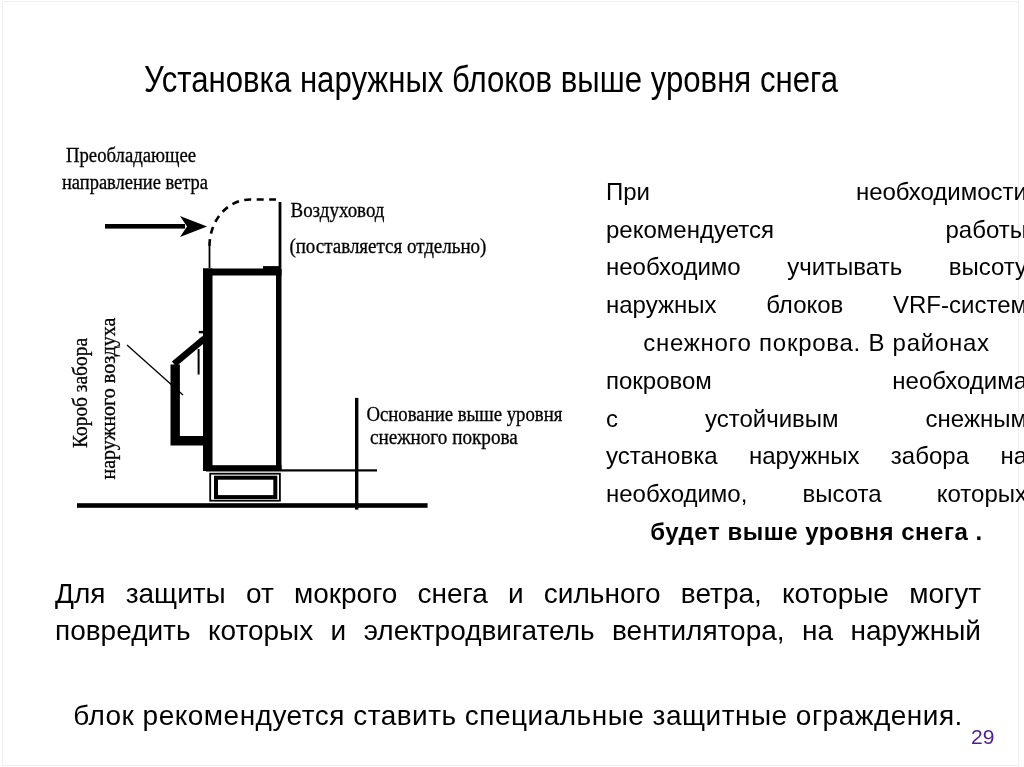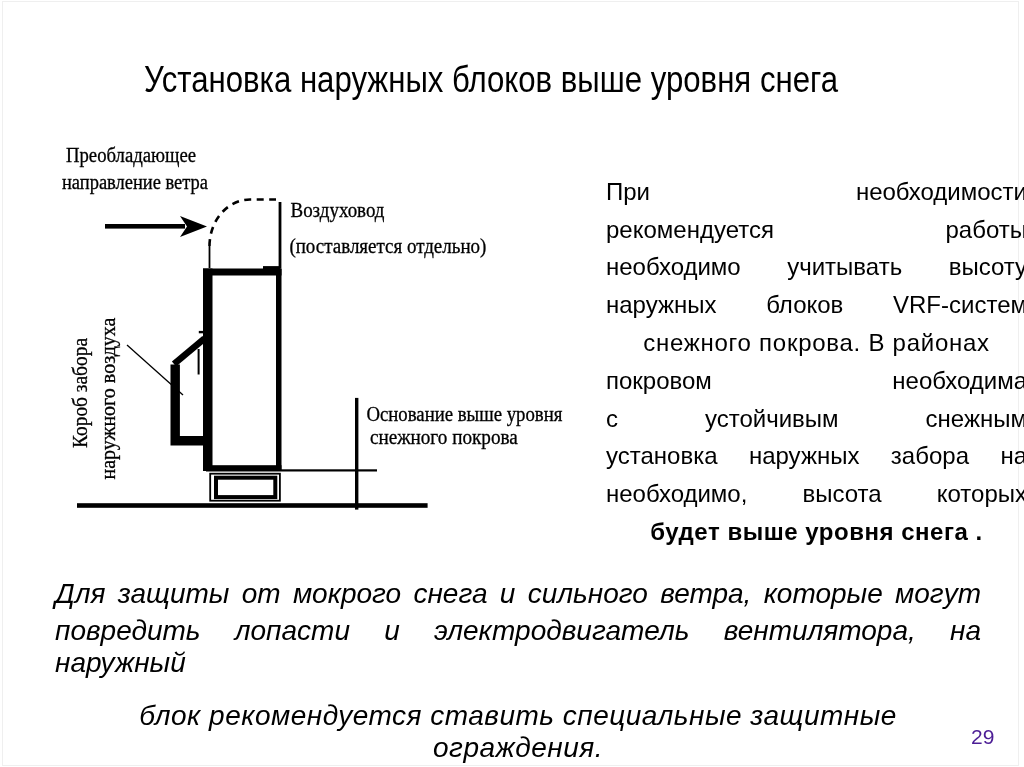--- a/index.html
+++ b/index.html
@@ -83,19 +83,19 @@
   <div class="jl">необходимо учитывать высоту</div>
   <div class="jl">наружных блоков VRF-систем</div>
   <div class="ll" style="letter-spacing:0.74px;">снежного покрова. В районах</div>
   <div class="jl">покровом необходима</div>
   <div class="jl">с устойчивым снежным</div>
   <div class="jl">установка наружных забора на</div>
   <div class="jl">необходимо, высота которых</div>
   <div class="ll" style="letter-spacing:0.52px;font-weight:bold;">будет выше уровня снега .</div>
 </div>
 
-<div id="btext" style="position:absolute;left:55px;top:577.5px;width:926px;font-size:28px;font-style:italic;">
+<div id="btext" style="position:absolute;left:55px;top:577.5px;width:926px;font-size:28px;">
   <div class="jl">Для защиты от мокрого снега и сильного ветра, которые могут</div>
-  <div class="jl">повредить лопасти и электродвигатель вентилятора, на наружный</div>
+  <div class="jl">повредить которых и электродвигатель вентилятора, на наружный</div>
   <div class="ll" style="letter-spacing:0.49px;margin-top:48px;">блок рекомендуется ставить специальные защитные ограждения.</div>
 </div>
 
 <div id="pagenum" style="position:absolute;left:947px;top:725px;font-size:21px;color:#4c1d95;margin-left:24px;">29</div>
 
 </body></html>

